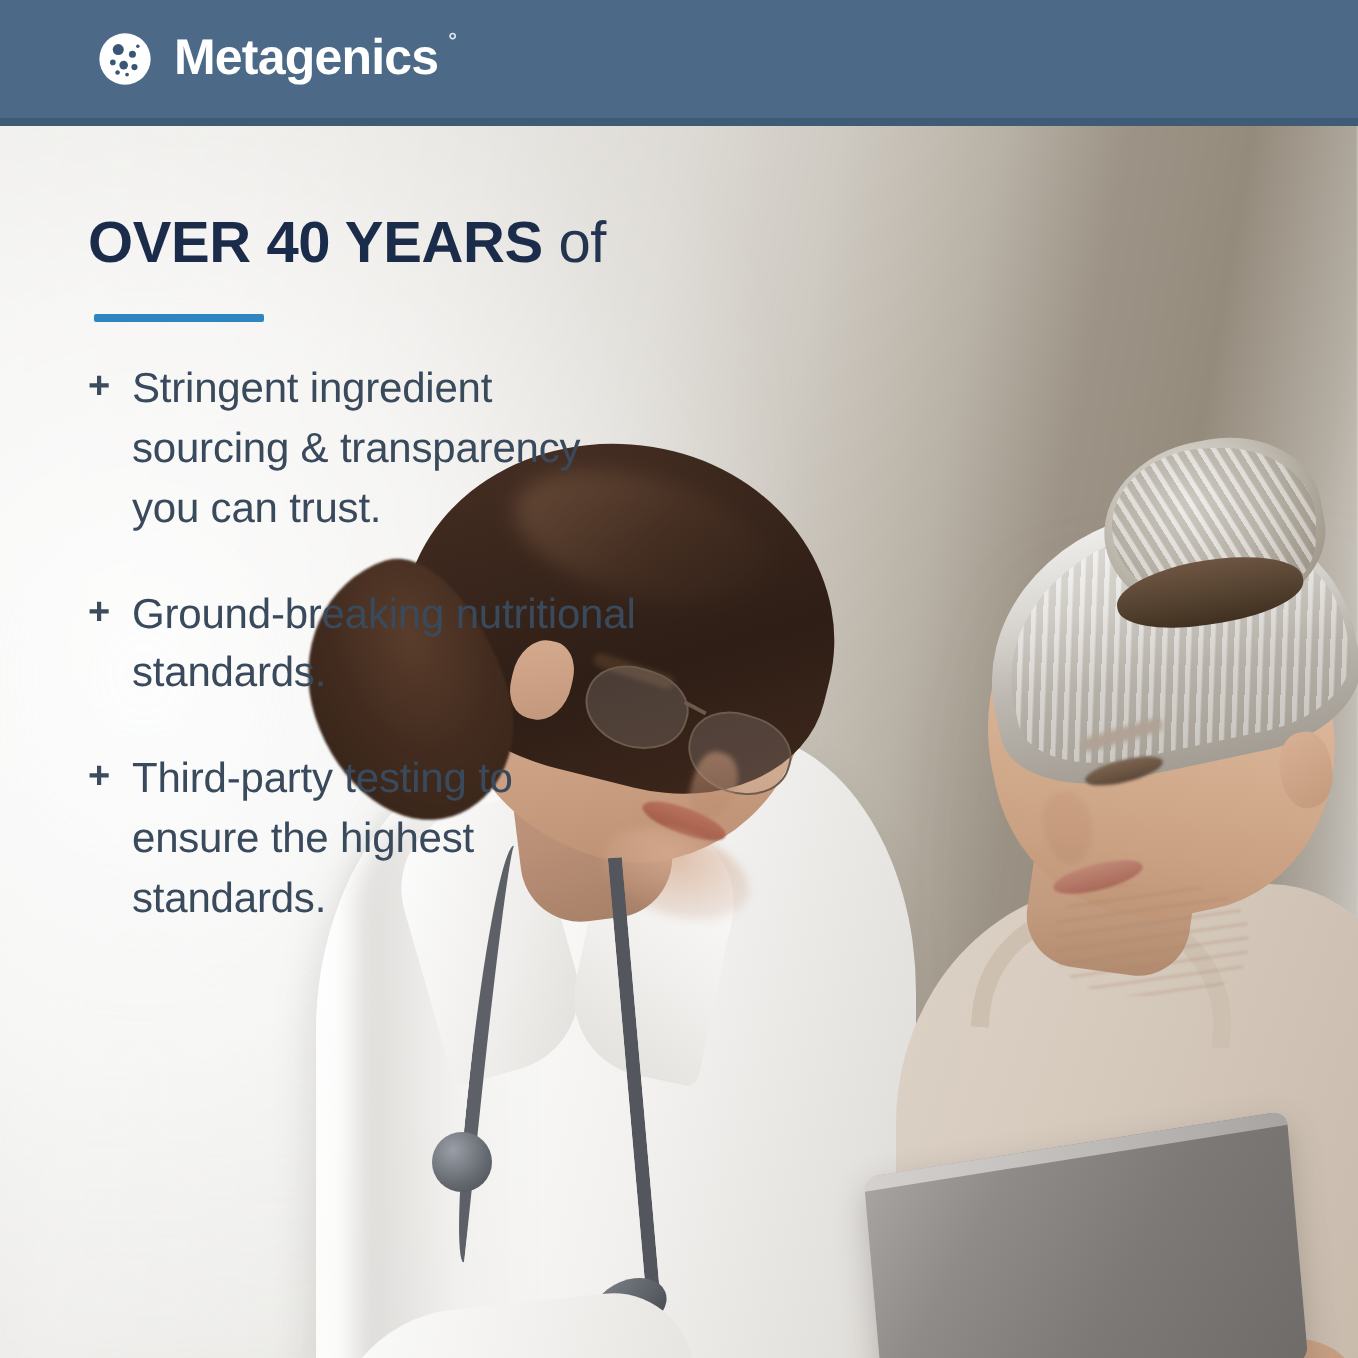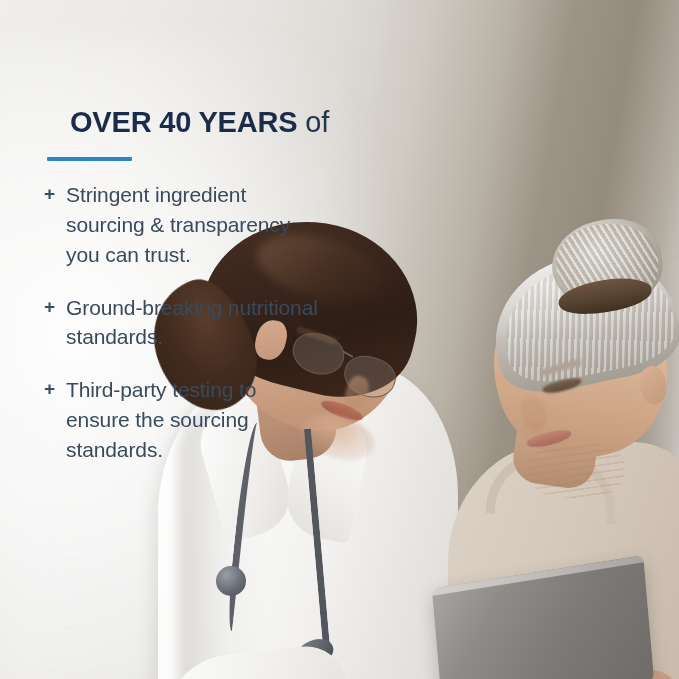--- a/index.html
+++ b/index.html
@@ -462,21 +462,21 @@
     color: #dfe6ee;
   }
 
   
   .content {
     position: absolute;
     left: 0; top: 63px;
     width: 400px;
   }
   .headline {
-    margin: 41px 0 0 70px;
+    margin: 41px 0 0 44px;
     color: #1b2c4a;
     font-size: 29px;
     line-height: 1.28;
     letter-spacing: -0.2px;
     max-width: 330px;
   }
   .headline .strong { font-weight: bold; }
   .headline .light { font-weight: normal; color: #233450; }
 
   .rule {
@@ -569,37 +569,55 @@
       <div class="pat-lip"></div>
       <div class="pat-wrinkles"></div>
       <div class="pat-hand"></div>
     </div>
 
     <div class="tablet">
       <div class="tablet-edge"></div>
     </div>
   </div>
 
+  <div class="header">
+    <div class="logo-wrap">
+      <svg class="logo-mark" viewBox="0 0 40 40">
+        <circle cx="20" cy="20" r="19" fill="#ffffff"></circle>
+        <circle cx="15" cy="13" r="4.1" fill="#3a5676"></circle>
+        <circle cx="25.5" cy="16.5" r="2.6" fill="#3a5676"></circle>
+        <circle cx="11" cy="22.5" r="2.1" fill="#3a5676"></circle>
+        <circle cx="19" cy="24.5" r="3.2" fill="#3a5676"></circle>
+        <circle cx="27" cy="26" r="2.3" fill="#3a5676"></circle>
+        <circle cx="14.5" cy="30" r="1.7" fill="#3a5676"></circle>
+        <circle cx="21.5" cy="31.5" r="1.4" fill="#3a5676"></circle>
+        <circle cx="29.5" cy="10.5" r="1.3" fill="#3a5676"></circle>
+      </svg>
+      <span class="logo-text">
+        <span>Metagenics</span><span class="logo-reg">°</span>
+      </span>
+    </div>
+  </div>
 
   <div class="content">
     <h1 class="headline">
       <span class="strong">OVER 40 YEARS</span><span class="light"> of</span><br>
     </h1>
 
     <div class="rule"></div>
 
     <ul class="bullets">
       <li class="bullet">
         <span class="bullet-plus">+</span>
         <span class="bullet-text">Stringent ingredient sourcing &amp; transparency you can trust.</span>
       </li>
       <li class="bullet">
         <span class="bullet-plus">+</span>
         <span class="bullet-text">Ground-breaking nutritional standards.</span>
       </li>
       <li class="bullet">
         <span class="bullet-plus">+</span>
-        <span class="bullet-text">Third-party testing to ensure the sourcing standards.</span>
+        <span class="bullet-text">Third-party testing to ensure the highest standards.</span>
       </li>
     </ul>
   </div>
 
 </div>
 
 </body></html>

